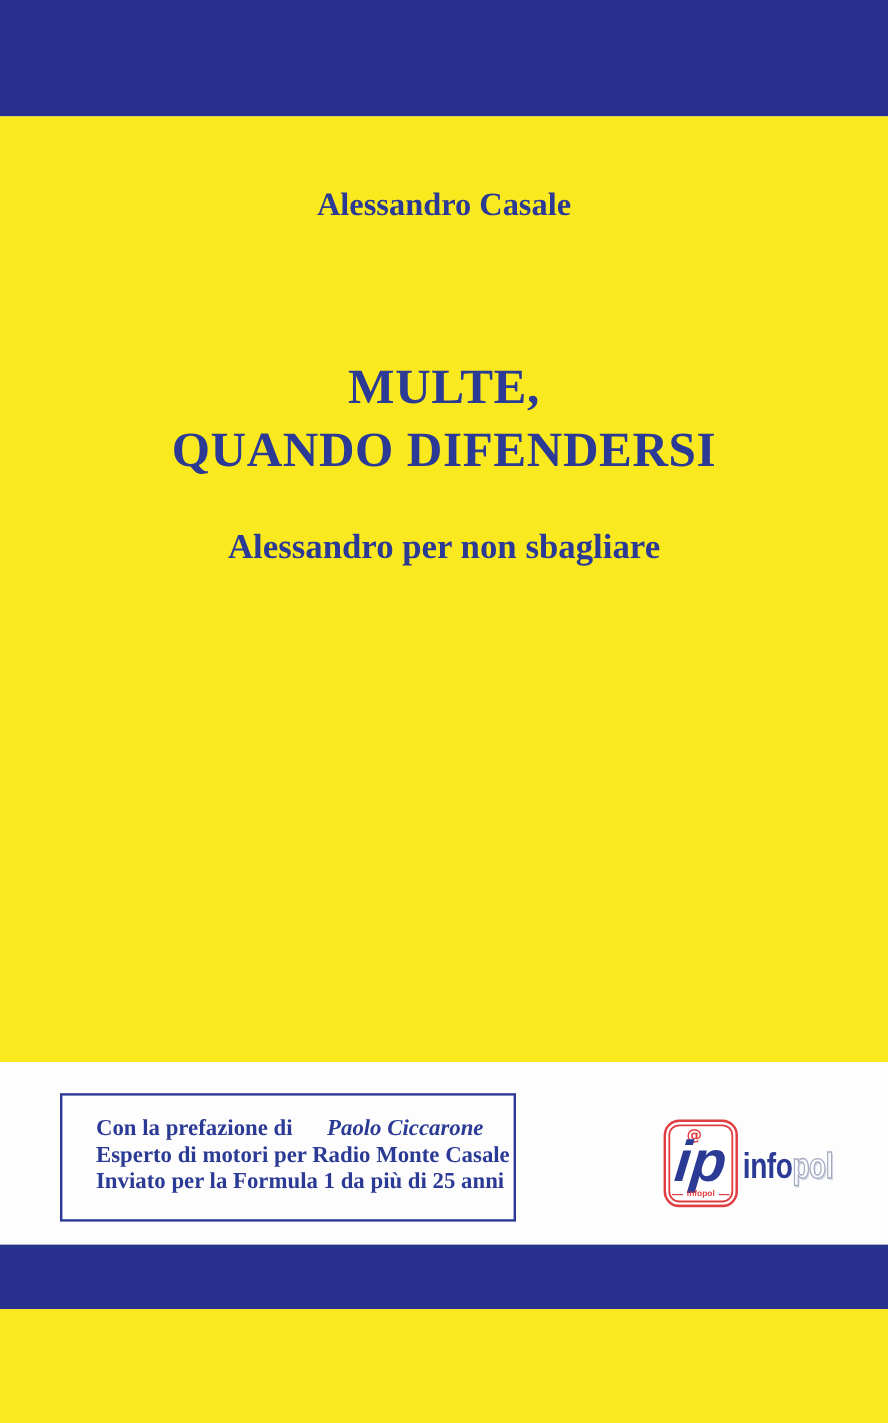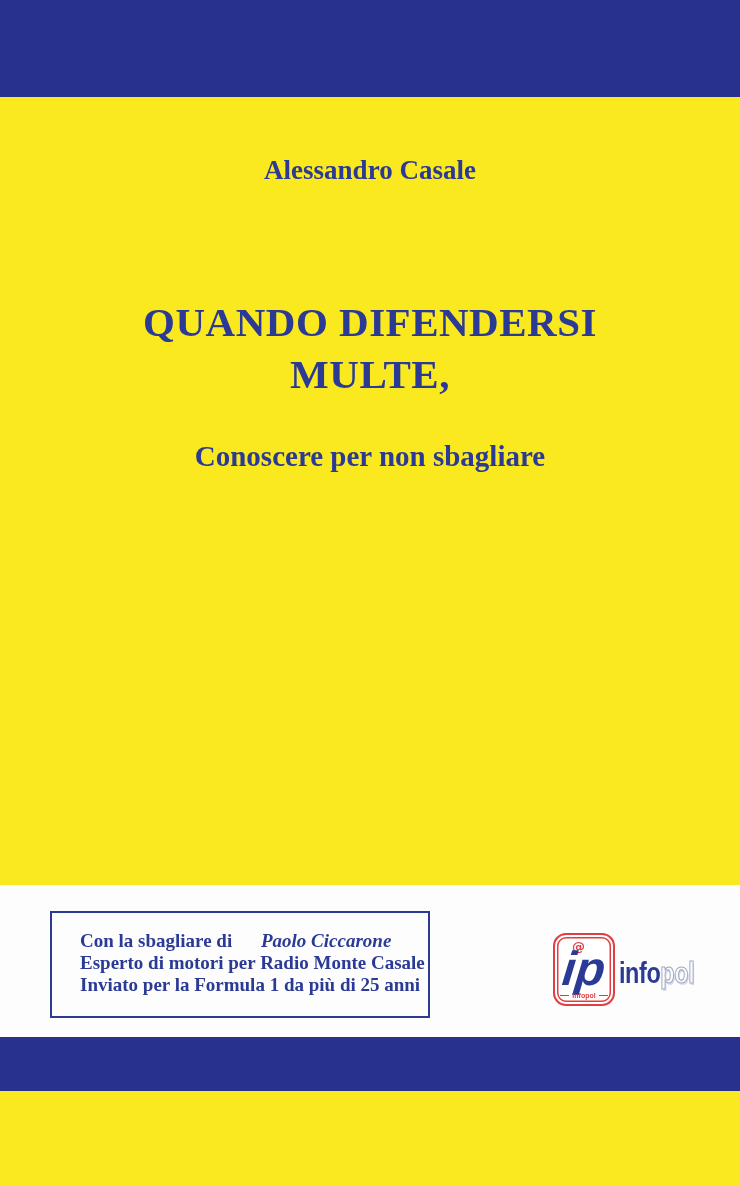--- a/index.html
+++ b/index.html
@@ -136,30 +136,30 @@
 </head>
 <body>
 
 <div class="cover">
 
   <div class="band-top"></div>
 
   <div class="main">
     <div class="author">Alessandro Casale</div>
     <div class="title">
+      <div>MULTE,</div>
       <div>QUANDO DIFENDERSI</div>
-      <div>MULTE,</div>
     </div>
-    <div class="subtitle">Conoscere per non sbagliare</div>
+    <div class="subtitle">Alessandro per non sbagliare</div>
   </div>
 
   <div class="white-band">
 
     <div class="preface-box">
-      <div class="preface-line"><span>Con la sbagliare di </span><span class="it">Paolo Ciccarone</span></div>
+      <div class="preface-line"><span>Con la prefazione di </span><span class="it">Paolo Ciccarone</span></div>
       <div class="preface-line">Esperto di motori per Radio Monte Casale</div>
       <div class="preface-line">Inviato per la Formula 1 da più di 25 anni</div>
     </div>
 
     <div class="logo">
       <div class="logo-badge">
         <span class="logo-at">@</span>
         <span class="logo-ip">ip</span>
         <span class="logo-caption">
           <span class="dash"></span>

